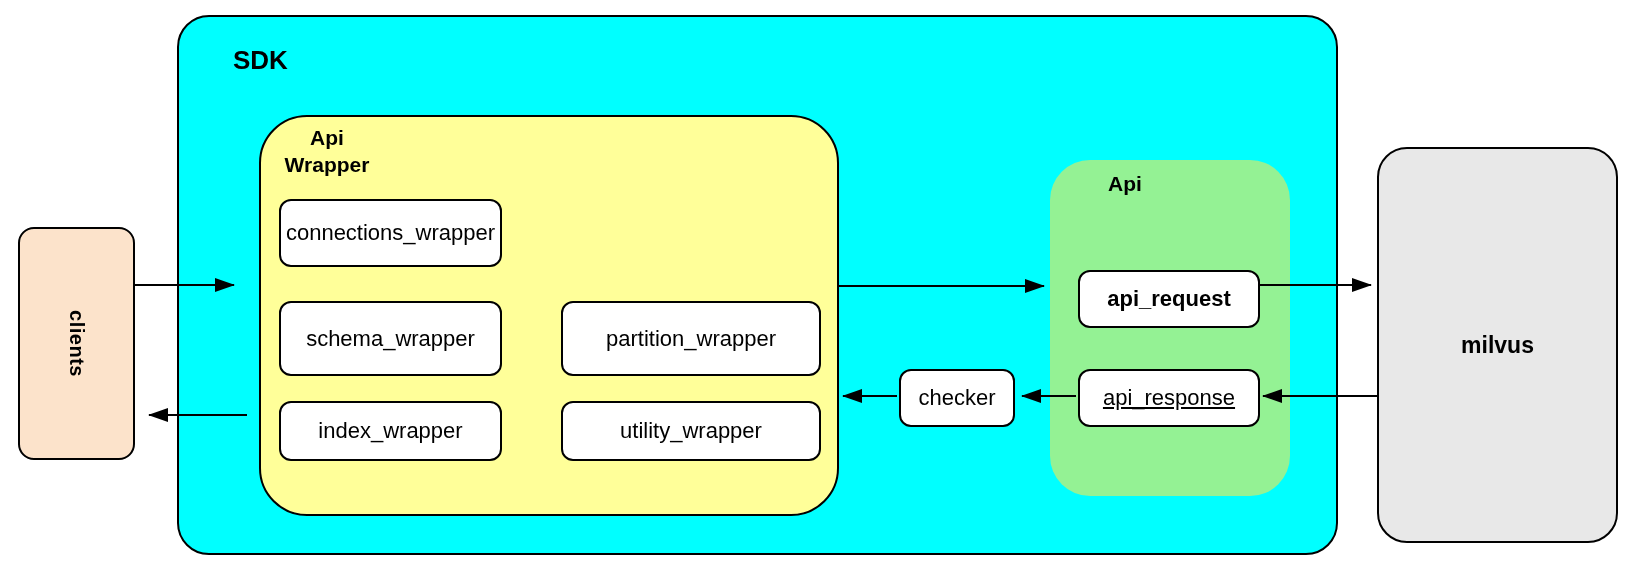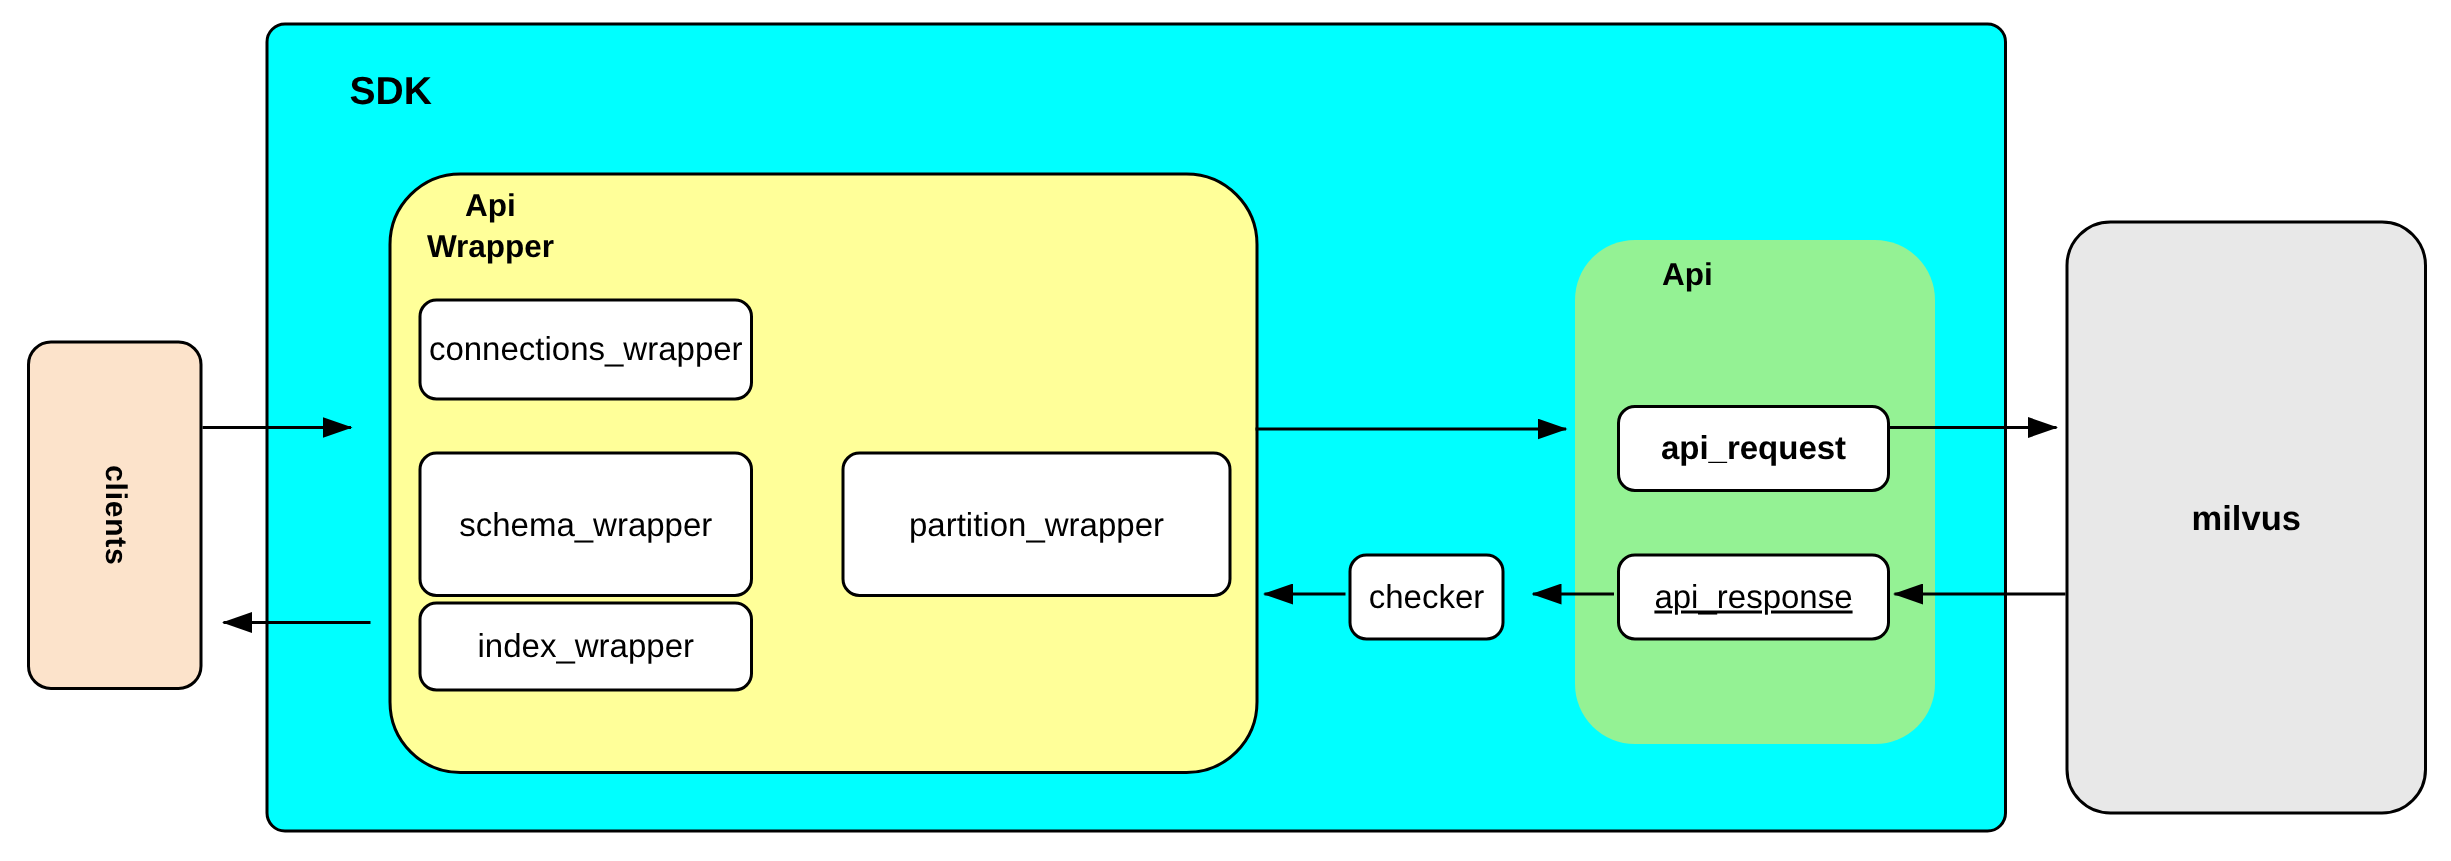--- a/index.html
+++ b/index.html
@@ -44,45 +44,45 @@
     transform: rotate(90deg);
     font-weight: bold;
     font-size: 20px;
     letter-spacing: .5px;
   }
 
   .sdk {
     left: 177px; top: 15px; width: 1161px; height: 540px;
     background: var(--sdk-fill);
     border: 2px solid var(--stroke);
-    border-radius: 13px;
+    border-radius: 32px;
     z-index: 1;
   }
   .clabel { position: absolute; font-weight: bold; z-index: 2; }
   .sdk-label { left: 54px; top: 28px; font-size: 26px; }
 
   .wrapper {
     left: 80px; top: 98px; width: 580px; height: 401px;
     background: var(--wrapper-fill);
     border: 2px solid var(--stroke);
     border-radius: 48px;
     z-index: 2;
   }
   .wrapper-label {
     left: 0px; top: 7px; width: 132px;
     text-align: center; font-size: 21px; line-height: 27px;
   }
 
   .wnode.c1 { left: 18px;  width: 223px; }
   .wnode.c2 { left: 300px; width: 260px; }
   .wnode.r1 { top: 82px;  height: 68px; }
-  .wnode.r2 { top: 184px; height: 97px; }
+  .wnode.r2 { top: 184px; height: 75px; }
   .wnode.r3 { top: 284px; height: 60px; }
 
-  .checker { left: 720px; top: 352px; width: 104px; height: 58px; }
+  .checker { left: 720px; top: 352px; width: 116px; height: 58px; }
 
   .gateway {
     left: 871px; top: 143px; width: 240px; height: 336px;
     background: var(--gateway-fill);
     border: none;
     border-radius: 40px;
     z-index: 2;
   }
   .gateway-label {
     left: 0px; top: 10px; width: 150px;
@@ -123,20 +123,23 @@
       </div>
       <div class="node wnode c1 r2">
         <span>schema_wrapper</span>
       </div>
       <div class="node wnode c2 r2">
         <span>partition_wrapper</span>
       </div>
       <div class="node wnode c1 r3">
         <span>index_wrapper</span>
       </div>
+      <div class="node wnode c2 r3">
+        <span>utility_wrapper</span>
+      </div>
     </div>
 
     <div class="node checker">
       <span>checker</span>
     </div>
 
     <div class="container gateway">
       <div class="clabel gateway-label">
         <div>Api</div>
       </div>

